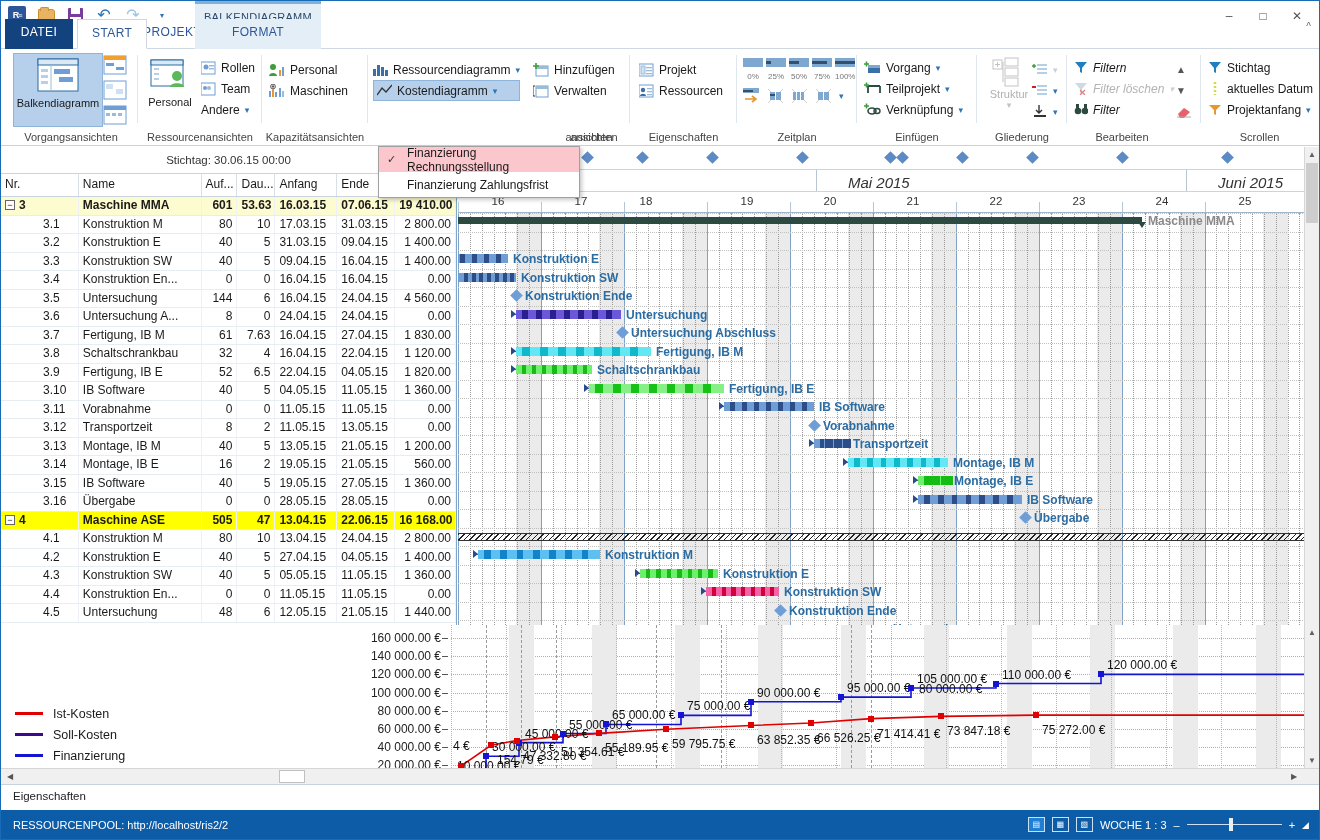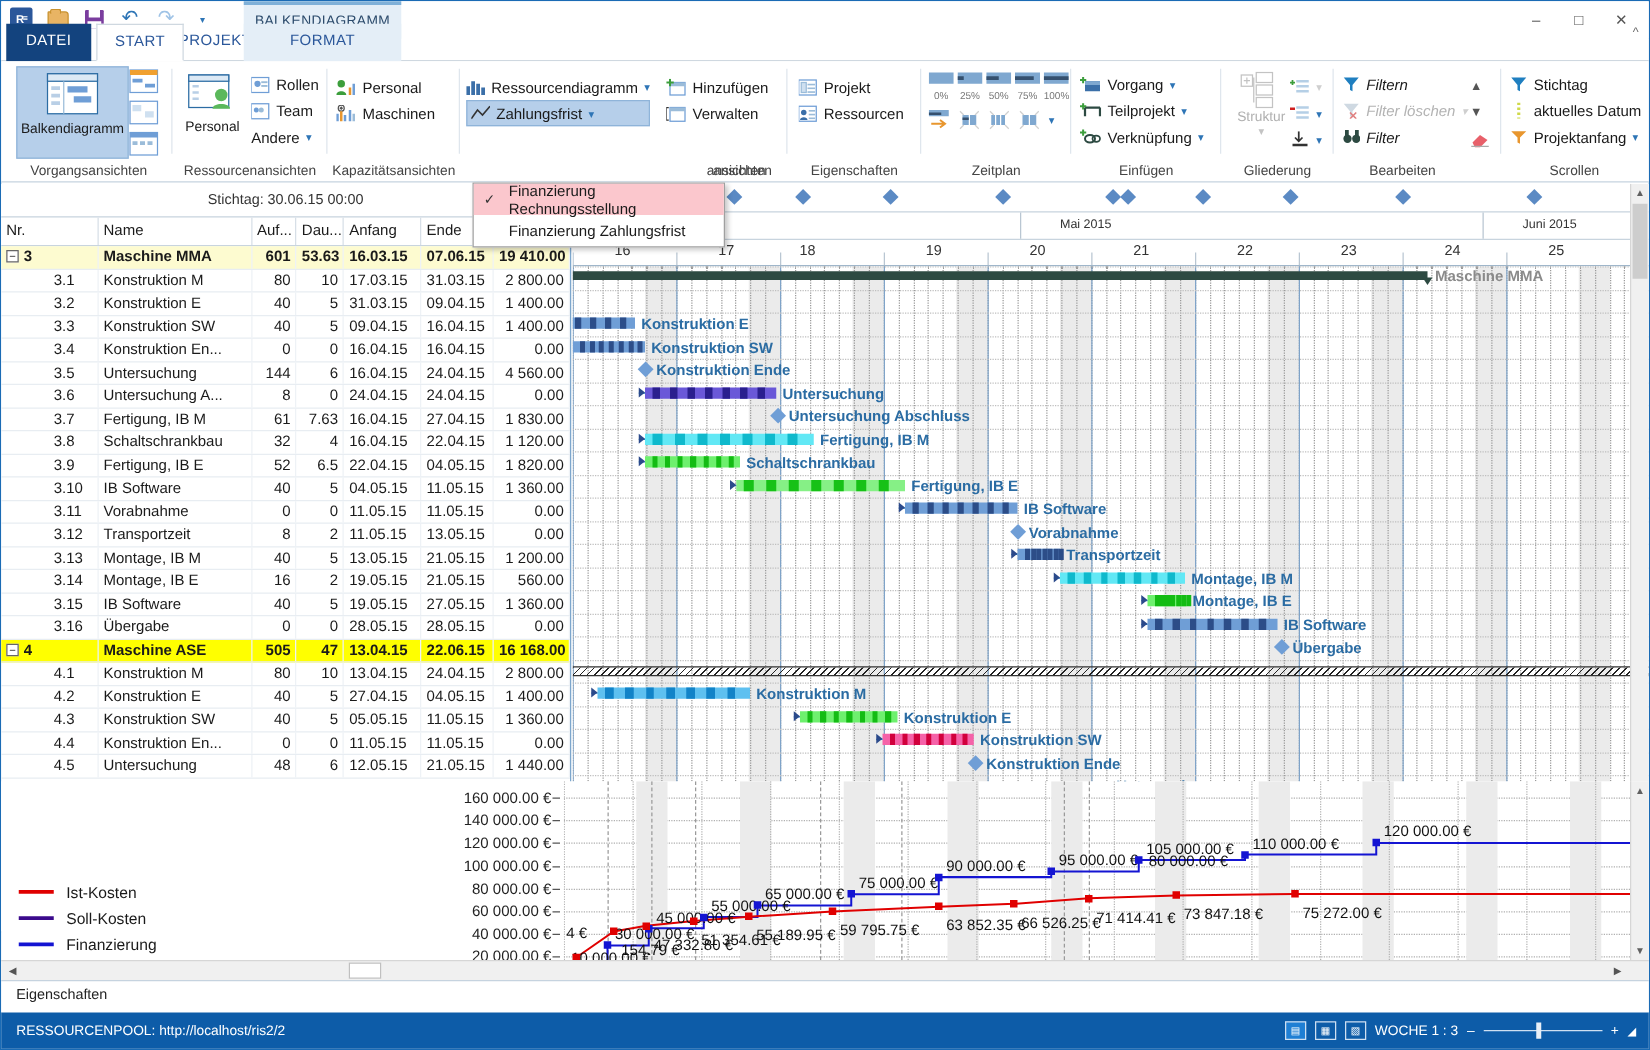--- a/index.html
+++ b/index.html
@@ -93,21 +93,21 @@
   .c-end { width:58px; }
   .c-kos { width:61px; text-align:right; }
   .expander { display:inline-block; width:10px; height:10px; border:1px solid #666; font-size:9px;
               line-height:8px; text-align:center; margin-right:4px; vertical-align:1px; background:#fff; font-weight:normal;}
 
   
   .gantt { position:absolute; left:457px; right:0; top:0; height:100%; background:#fff; overflow:hidden;}
   .mark-row { height:23px; border-bottom:1px solid #c8d4de; position:relative; background:#fff;}
   .diam { position:absolute; top:6px; width:9px; height:9px; background:#5b8ac4; transform:rotate(45deg); }
   .mon-row { height:22px; border-bottom:1px solid #c8d4de; position:relative; }
-  .mon { position:absolute; top:4px; font-size:10px; color:#333; }
+  .mon { position:absolute; top:4px; font-size:15px; color:#333;font-style:italic; }
   .mon-div { position:absolute; top:0; bottom:0; width:1px; background:#b9c6d2;}
   .wk-row { height:21px; border-bottom:1px solid #9fb6ca; position:relative; }
   .wk { position:absolute; top:3px; font-size:11.5px; color:#333; transform:translateX(-50%); }
   .wk-div { position:absolute; top:10px; bottom:0; width:1px; background:#b9c6d2;}
   .plot { position:absolute; left:0; right:0; top:66px; bottom:0; overflow:hidden;}
   .shade { position:absolute; top:0; bottom:0; background:#ebebeb; }
   .vgrid { position:absolute; top:0; bottom:0; width:1px; border-left:1px dotted #9a9a9a; }
   .vsol { position:absolute; top:0; bottom:0; width:1px; background:#7fa3c8; }
   .hgrid { position:absolute; left:0; right:0; height:1px; border-top:1px dotted #bfbfbf; }
   .bar { position:absolute; height:9px; top:4px; }
@@ -310,21 +310,21 @@
               <rect x="8" y="4" width="3" height="9" fill="#3b6fa8"></rect>
               <rect x="12" y="7" width="3" height="6" fill="#3b6fa8"></rect>
             </svg>
           <span class="t">Ressourcendiagramm</span>
           <span style="color:#2e75b6;font-size:9px">▾</span>
         </div>
         <div class="mini cdiag">
           <svg width="15" height="13">
               <polyline points="0,11 5,4 9,8 15,1" fill="none" stroke="#333" stroke-width="1.3"></polyline>
             </svg>
-          <span class="t">Zahlungsfrist</span>
+          <span class="t">Kostendiagramm</span>
           <span style="color:#2e75b6;font-size:9px">▾</span>
         </div>
       </div>
       <div class="gl" style="left:180px;width:80px;">ansichten</div>
     </div>
 
     <div class="grp" style="left:528px;width:100px;">
       <div style="position:absolute;left:4px;top:10px;">
         <div class="mini">
           <svg width="16" height="14">

